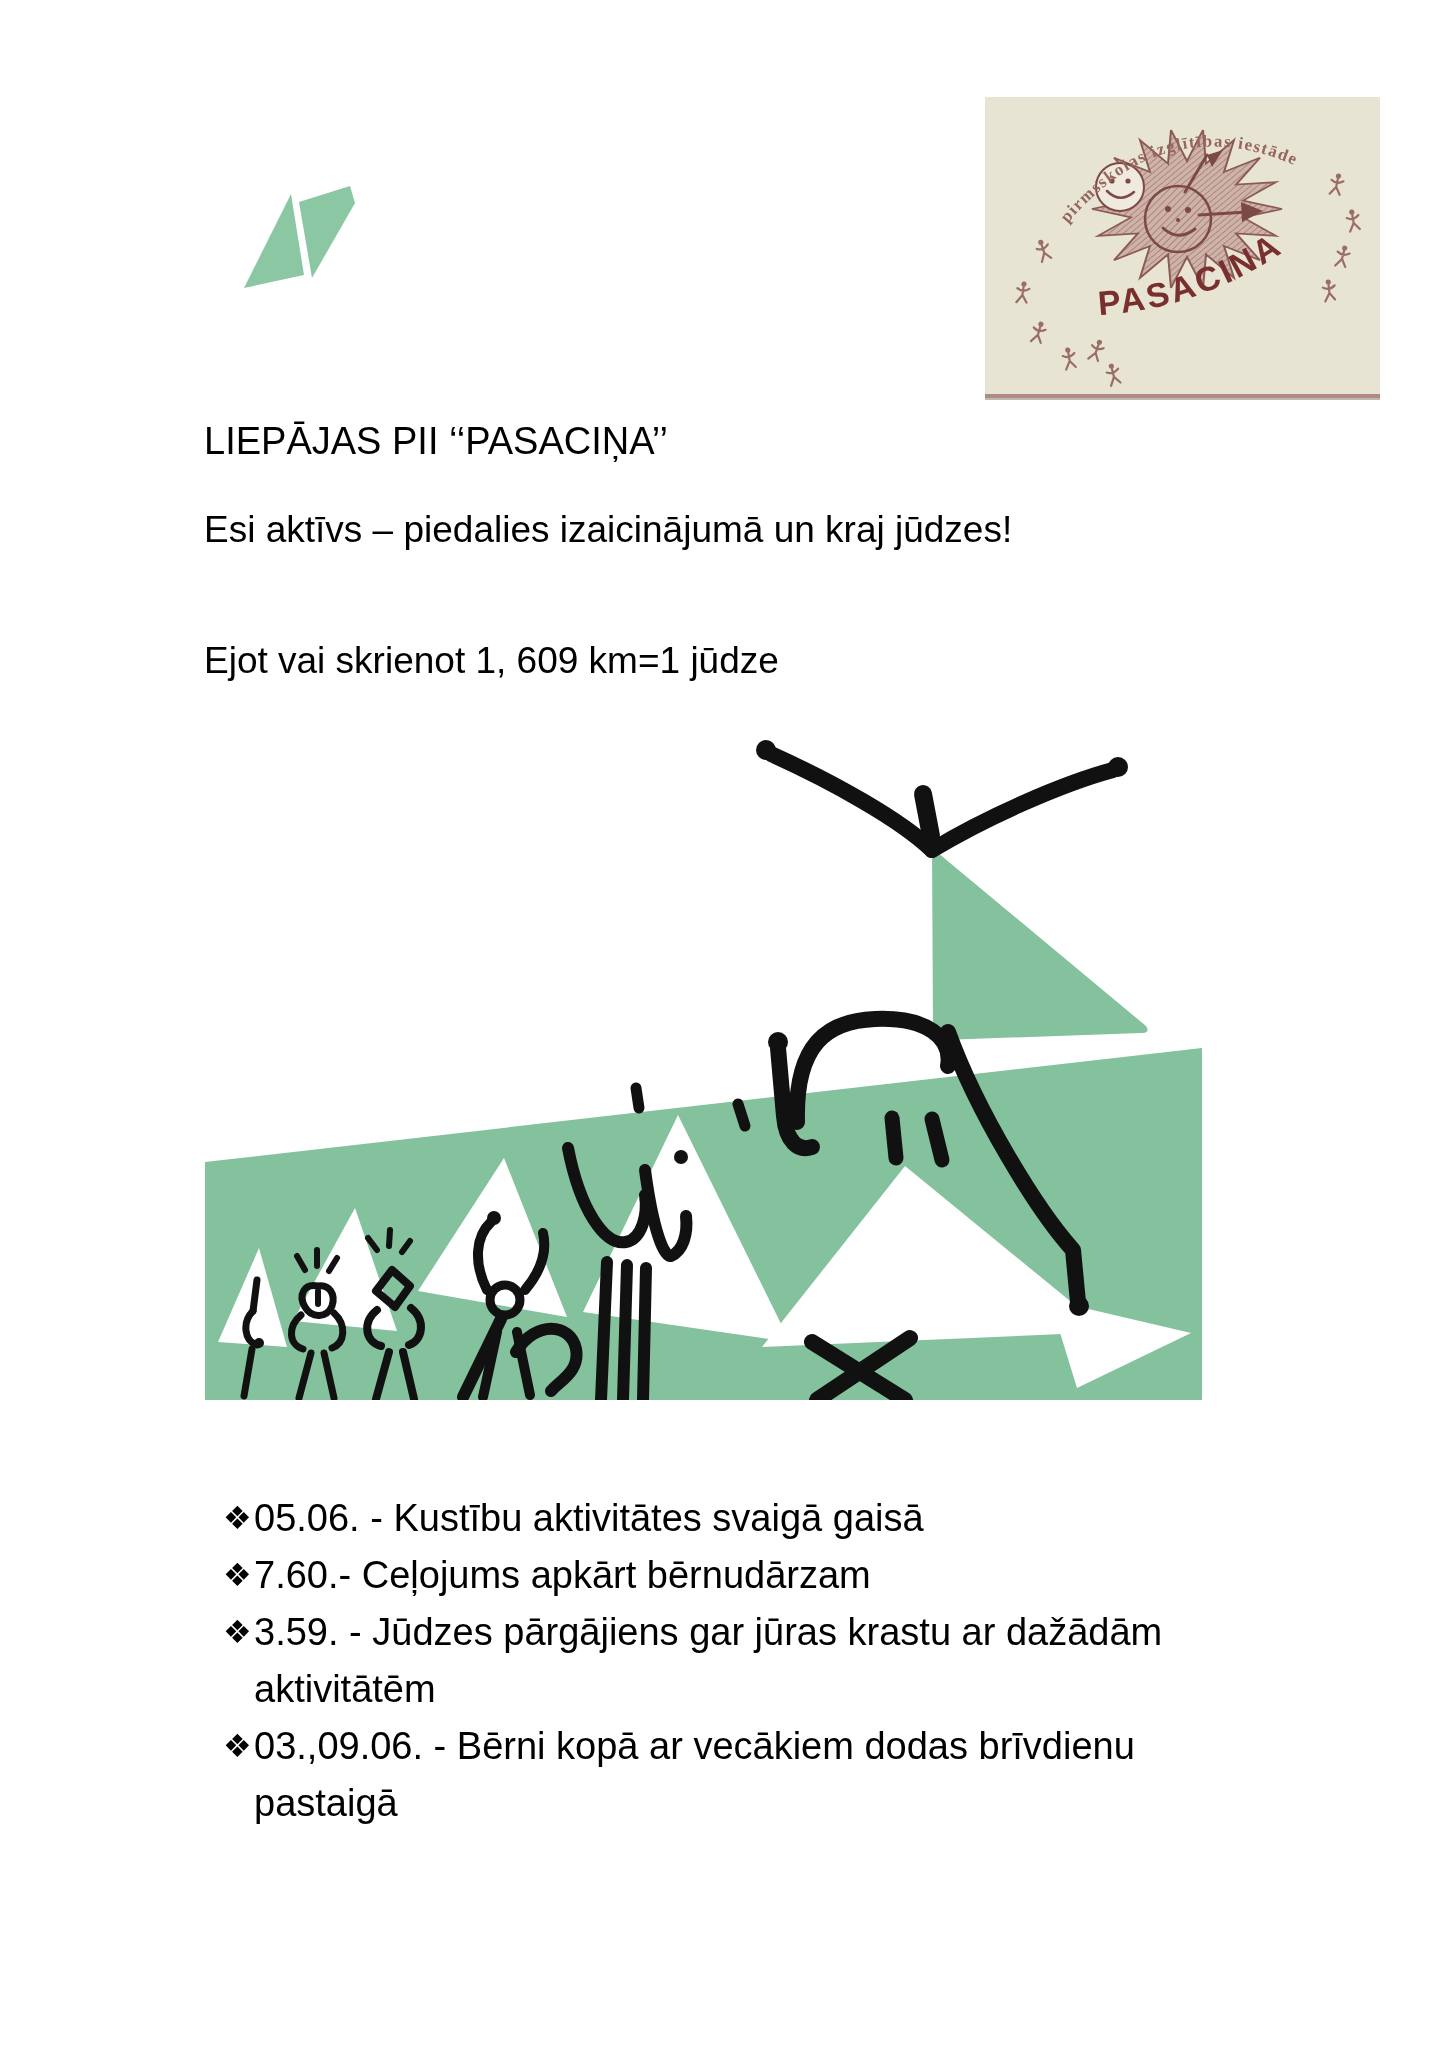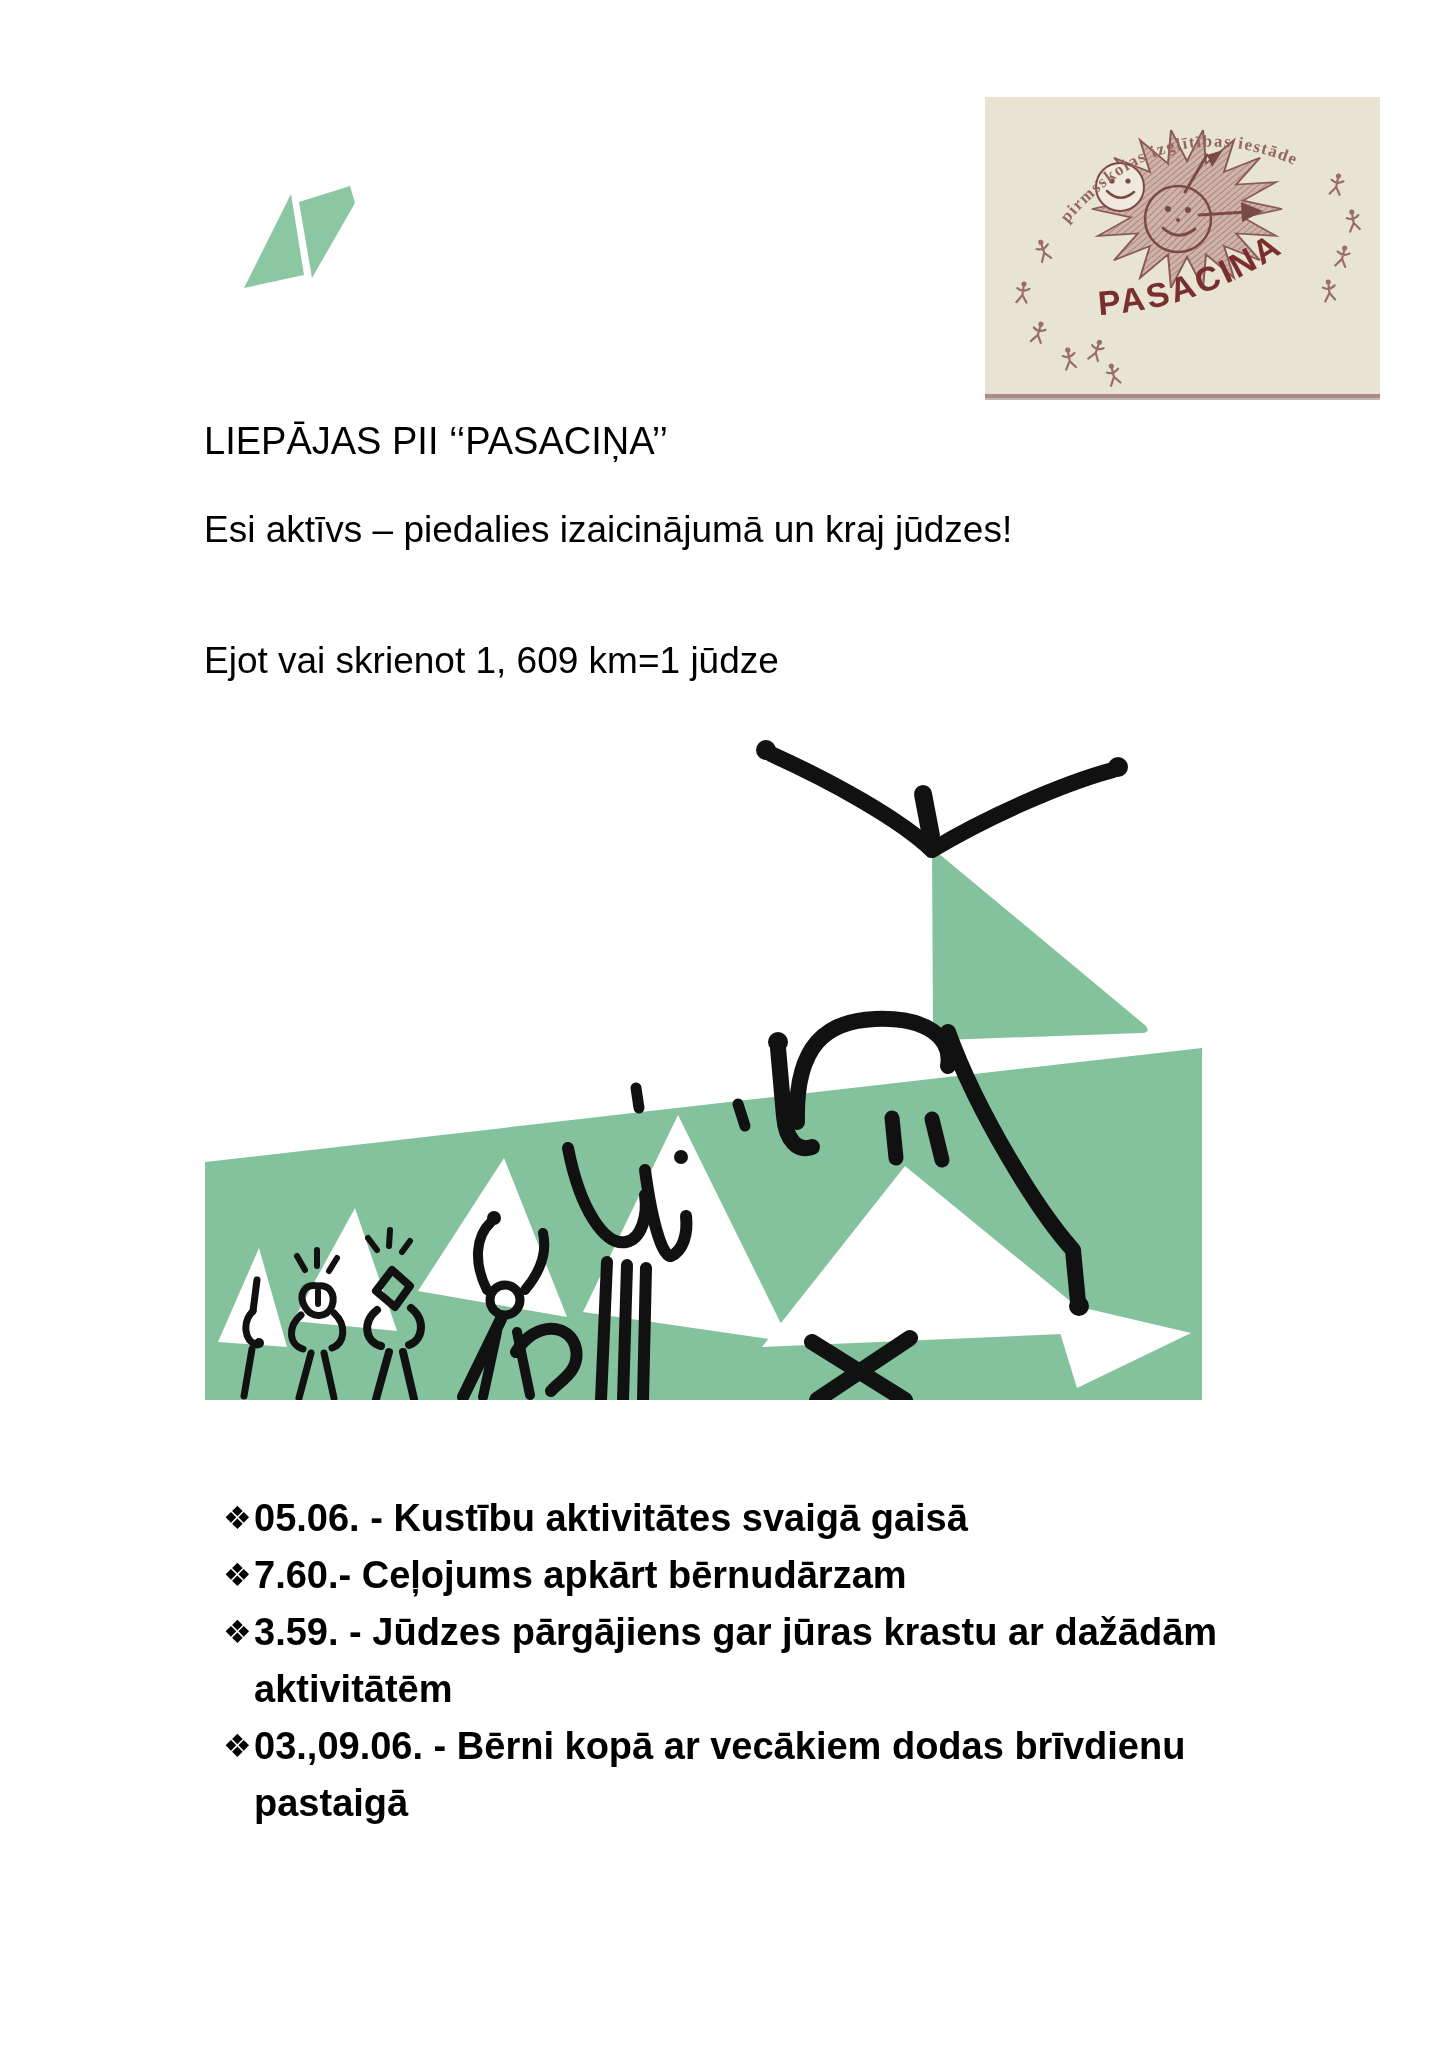--- a/index.html
+++ b/index.html
@@ -30,21 +30,21 @@
     font-size:38px;line-height:57px;
     list-style:none;margin:0;padding:0;
   }
   .activities li{display:flex;align-items:flex-start;}
   .activities .bullet{
     flex:0 0 31px;
     font-size:32px;
     font-family:"DejaVu Sans",sans-serif;
     line-height:57px;
   }
-  .activities .itm{flex:1 1 auto;font-weight:bold;}
+  .activities .itm{flex:1 1 auto;}
   
   .stk{stroke:#111;fill:none;stroke-linecap:round;stroke-linejoin:round;}
   .dot{fill:#111;stroke:none;}
   
   .stamp-arc-text{font-family:"Liberation Serif","DejaVu Serif",serif;font-weight:700;font-size:17px;letter-spacing:1.5px;}
   .stamp-name-text{font-family:"Liberation Sans","DejaVu Sans",sans-serif;font-weight:700;font-size:34px;letter-spacing:3px;}
   .dancer{stroke:#9a6d66;stroke-width:2.2;fill:none;stroke-linecap:round;}
 </style>
 </head>
 <body>

